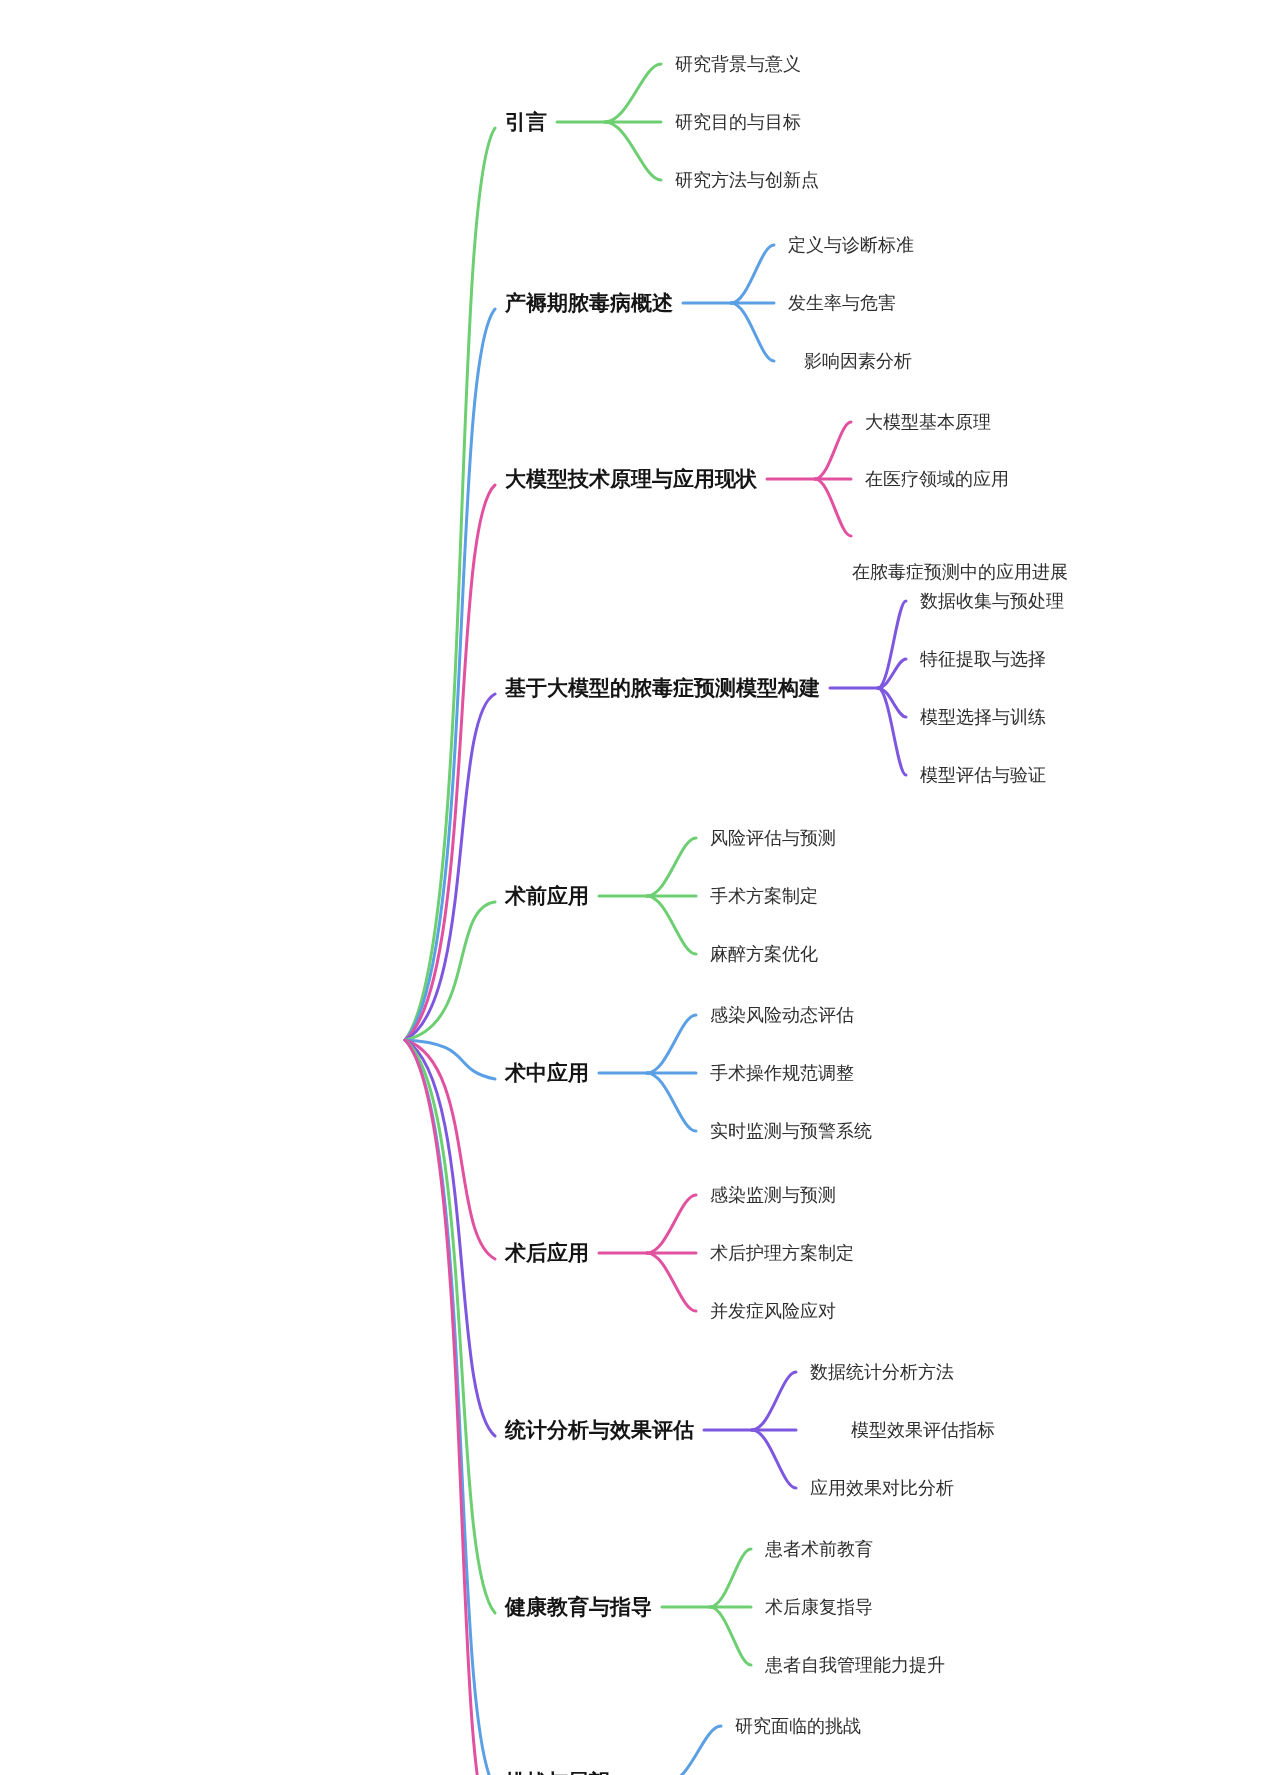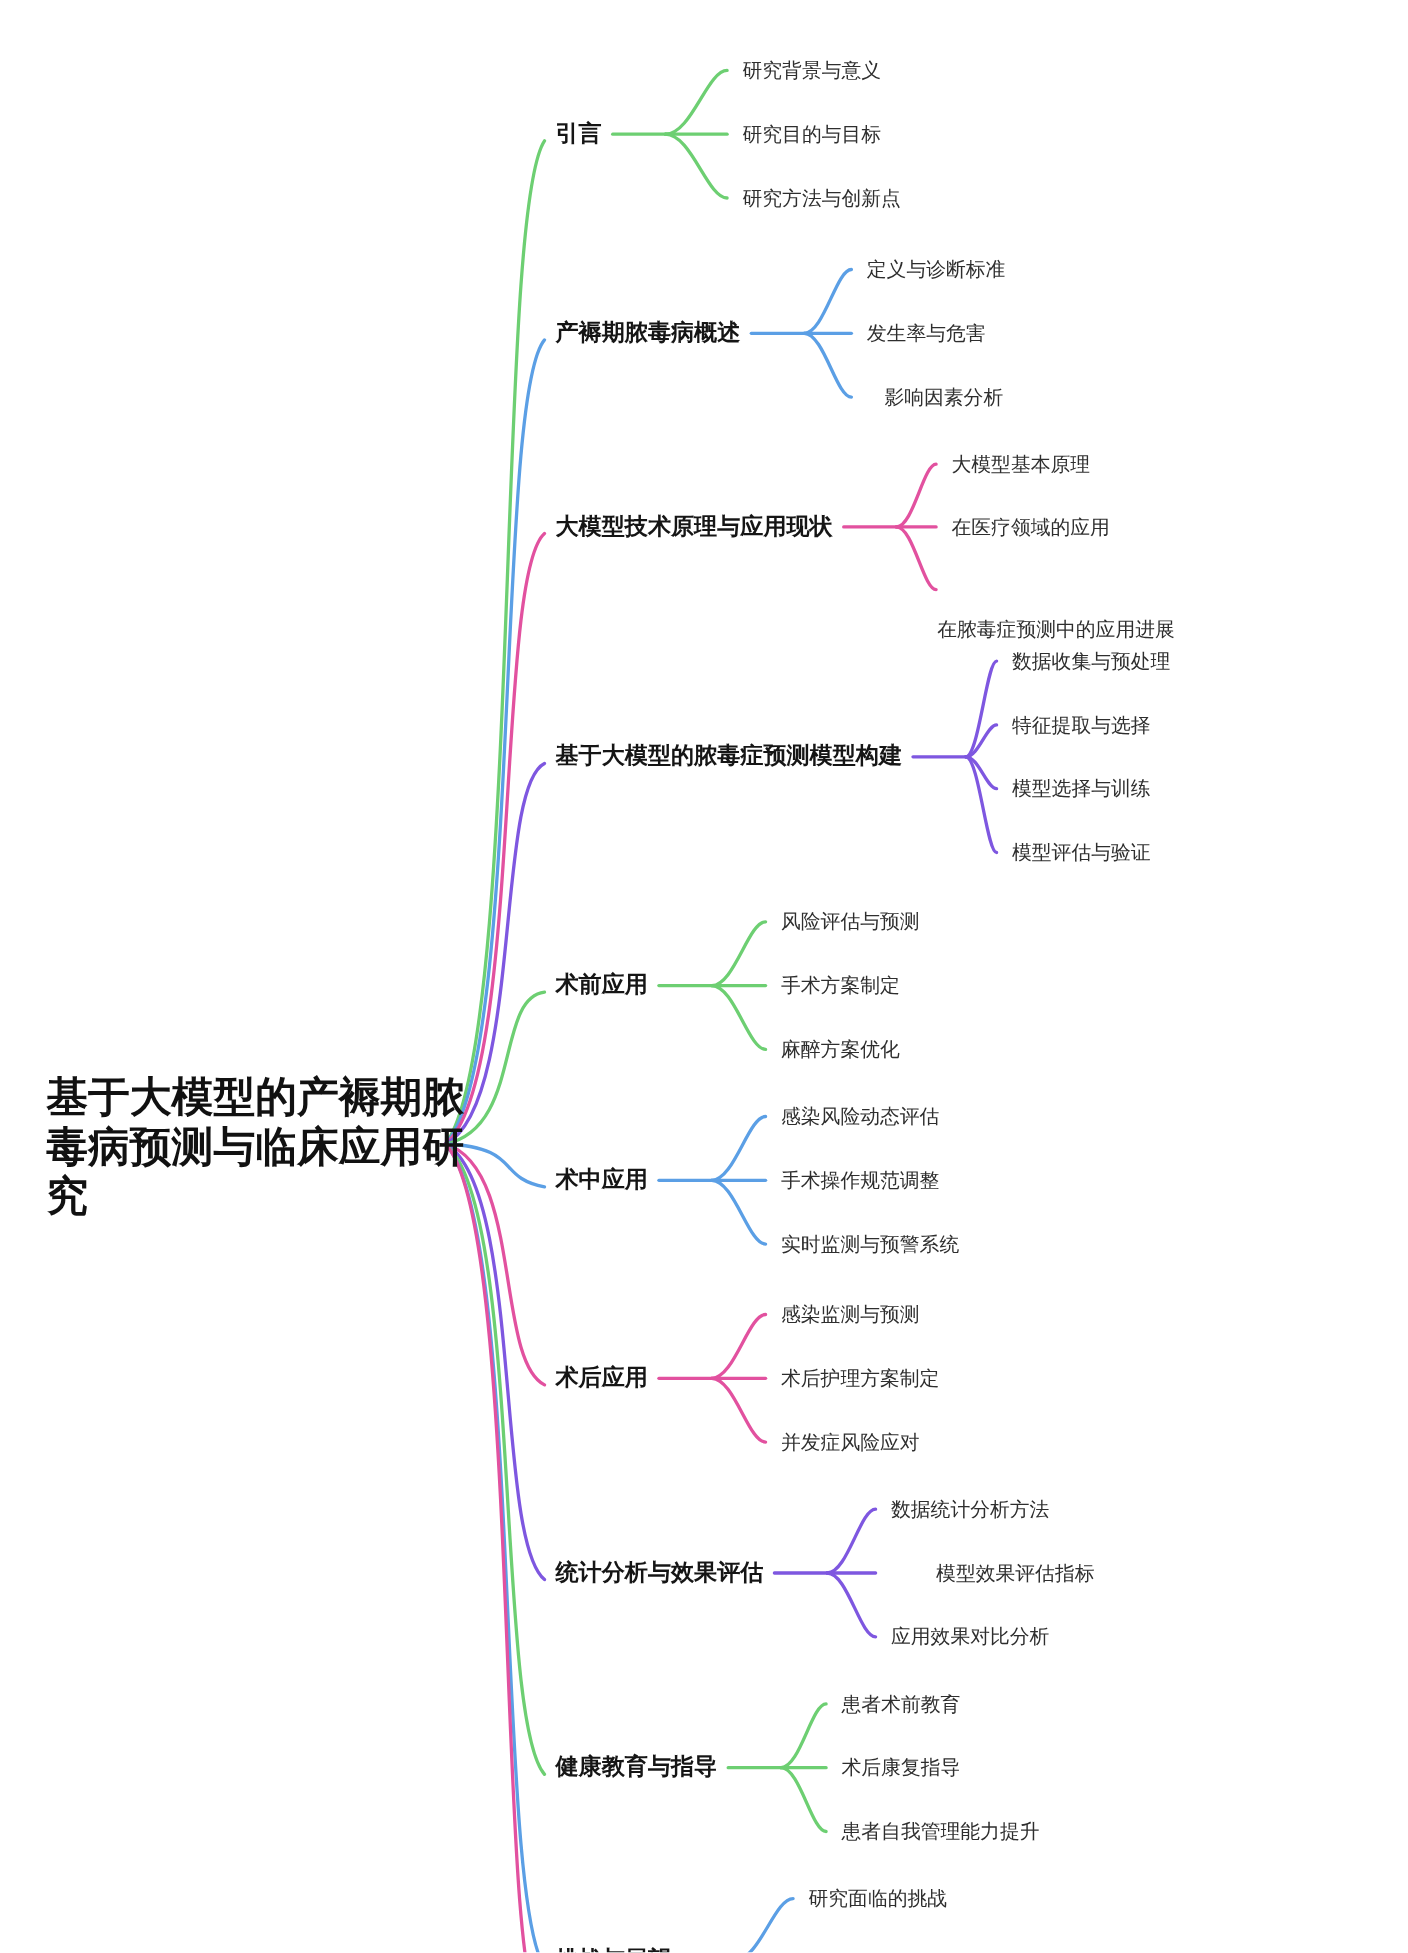--- a/index.html
+++ b/index.html
@@ -75,21 +75,20 @@
       <path d="M 662 1607 L 710 1607" fill="none" stroke="#6dcf72" stroke-width="3" stroke-linecap="round"></path>
       <path d="M 710 1607 C 727.22 1607, 737.88 1549, 751 1549" fill="none" stroke="#6dcf72" stroke-width="3" stroke-linecap="round"></path>
       <path d="M 710 1607 C 727.22 1607, 737.88 1607, 751 1607" fill="none" stroke="#6dcf72" stroke-width="3" stroke-linecap="round"></path>
       <path d="M 710 1607 C 727.22 1607, 737.88 1665, 751 1665" fill="none" stroke="#6dcf72" stroke-width="3" stroke-linecap="round"></path>
       <path d="M 405 1040 C 475 1114.2, 450 1722.64, 495 1788" fill="none" stroke="#5b9fe5" stroke-width="3" stroke-linecap="round"></path>
       <path d="M 620 1782 L 668 1782" fill="none" stroke="#5b9fe5" stroke-width="3" stroke-linecap="round"></path>
       <path d="M 668 1782 C 690.26 1782, 704.04 1726, 721 1726" fill="none" stroke="#5b9fe5" stroke-width="3" stroke-linecap="round"></path>
       <path d="M 405 1040 C 475 1114, 450 1790, 492 1832" fill="none" stroke="#e2519f" stroke-width="3" stroke-linecap="round"></path>
     </svg>
 
-  <div class="root-node">基于大模型的产褥期脓毒病预测与临床应用研究</div>
 
   <div id="nodes">
       <div class="node parent-label" style="left: 505px; top: 108px;">引言</div>
       <div class="node child-label" style="left: 675px; top: 51px;">研究背景与意义</div>
       <div class="node child-label" style="left: 675px; top: 109px;">研究目的与目标</div>
       <div class="node child-label" style="left: 675px; top: 167px; text-align: center;">研究方法与创新点</div>
       <div class="node parent-label" style="left: 505px; top: 289px;">产褥期脓毒病概述</div>
       <div class="node child-label" style="left: 788px; top: 232px;">定义与诊断标准</div>
       <div class="node child-label" style="left: 788px; top: 290px;">发生率与危害</div>
       <div class="node child-label" style="left: 788px; top: 348px; margin-left: 16px;">影响因素分析</div>

